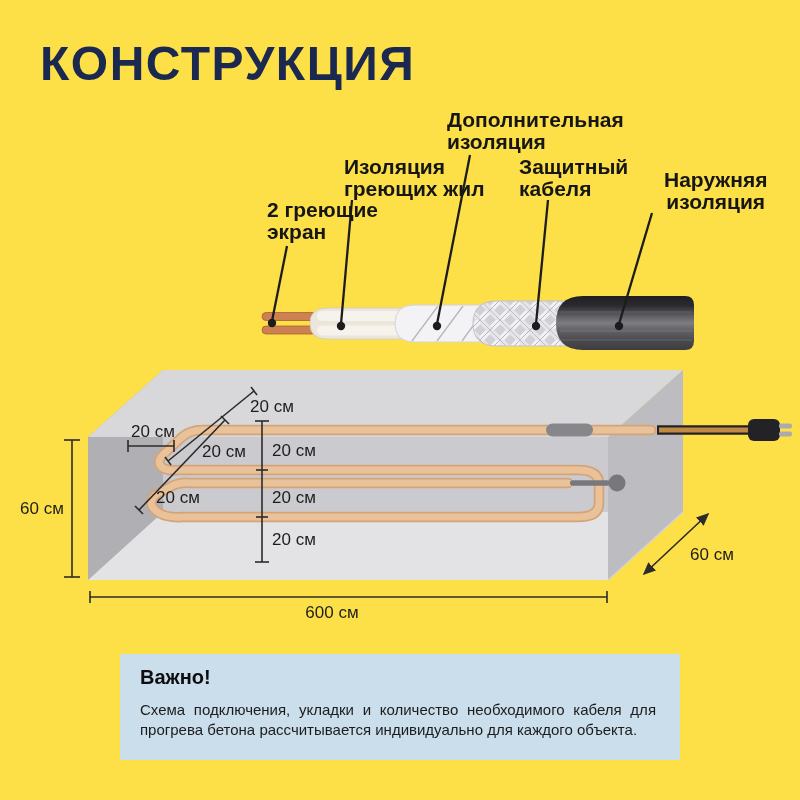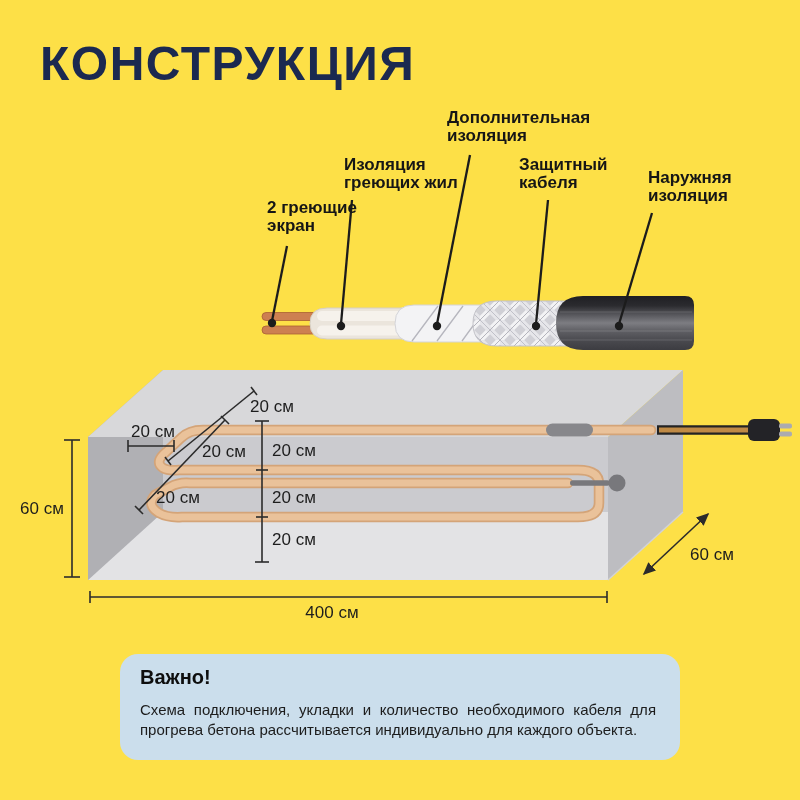--- a/index.html
+++ b/index.html
@@ -1,26 +1,26 @@
 <!DOCTYPE html>
 <html><head>
 <meta charset="utf-8">
 <style>
   html,body{margin:0;padding:0;background:#fff;}
   .page{position:relative;width:800px;height:800px;background:#fde047;overflow:hidden;
         font-family:"Liberation Sans",sans-serif;}
   .title{position:absolute;left:40px;top:36px;font-size:48px;font-weight:700;
          letter-spacing:1.5px;color:#1b2950;white-space:nowrap;}
   svg.diagram{position:absolute;left:0;top:0;}
-  .lbl{position:absolute;font-weight:700;font-size:17px;line-height:1.07;
+  .lbl{position:absolute;font-weight:700;font-size:21px;line-height:1.07;
        color:#161616;white-space:nowrap;}
   .dim{position:absolute;font-weight:400;font-size:17px;color:#1d1d1d;
        white-space:nowrap;text-align:center;}
   .note{position:absolute;left:120px;top:654px;width:560px;height:106px;
-        background:#cbdeec;border-radius:18px;}
+        background:#cbdeec;border-radius:2px;}
   .note-heading{position:absolute;left:20px;top:12px;font-size:20px;font-weight:700;color:#0e0e0e;}
   .note-body{position:absolute;left:20px;top:46px;width:516px;font-size:15px;
              line-height:1.32;color:#1c1c1c;text-align:justify;}
 </style>
 </head>
 <body>
 
 <div class="page">
 
   <div class="title">КОНСТРУКЦИЯ</div>
@@ -177,34 +177,34 @@
     <div>греющих жил</div>
   </div>
   <div class="lbl" style="left:447px;top:109px;">
     <div>Дополнительная</div>
     <div>изоляция</div>
   </div>
   <div class="lbl" style="left:519px;top:156px;">
     <div>Защитный</div>
     <div>кабеля</div>
   </div>
-  <div class="lbl" style="left:648px;top:169px;">
+  <div class="lbl" style="left:664px;top:169px;text-align:center;">
     <div>Наружняя</div>
     <div>изоляция</div>
   </div>
 
   <div class="dim" style="left:127px;top:422px;width:52px;">20 см</div>
   <div class="dim" style="left:246px;top:397px;width:52px;">20 см</div>
   <div class="dim" style="left:198px;top:442px;width:52px;">20 см</div>
   <div class="dim" style="left:268px;top:441px;width:52px;">20 см</div>
   <div class="dim" style="left:152px;top:488px;width:52px;">20 см</div>
   <div class="dim" style="left:268px;top:488px;width:52px;">20 см</div>
   <div class="dim" style="left:268px;top:530px;width:52px;">20 см</div>
   <div class="dim" style="left:16px;top:499px;width:52px;">60 см</div>
-  <div class="dim" style="left:292px;top:603px;width:80px;">400 см</div>
+  <div class="dim" style="left:292px;top:603px;width:80px;">600 см</div>
   <div class="dim" style="left:686px;top:545px;width:52px;">60 см</div>
 
   <div class="note">
     <div class="note-heading">Важно!</div>
     <div class="note-body">Схема подключения, укладки и количество необходимого кабеля для прогрева бетона рассчитывается индивидуально для каждого объекта.</div>
   </div>
 
 </div>
 
 </body></html>

